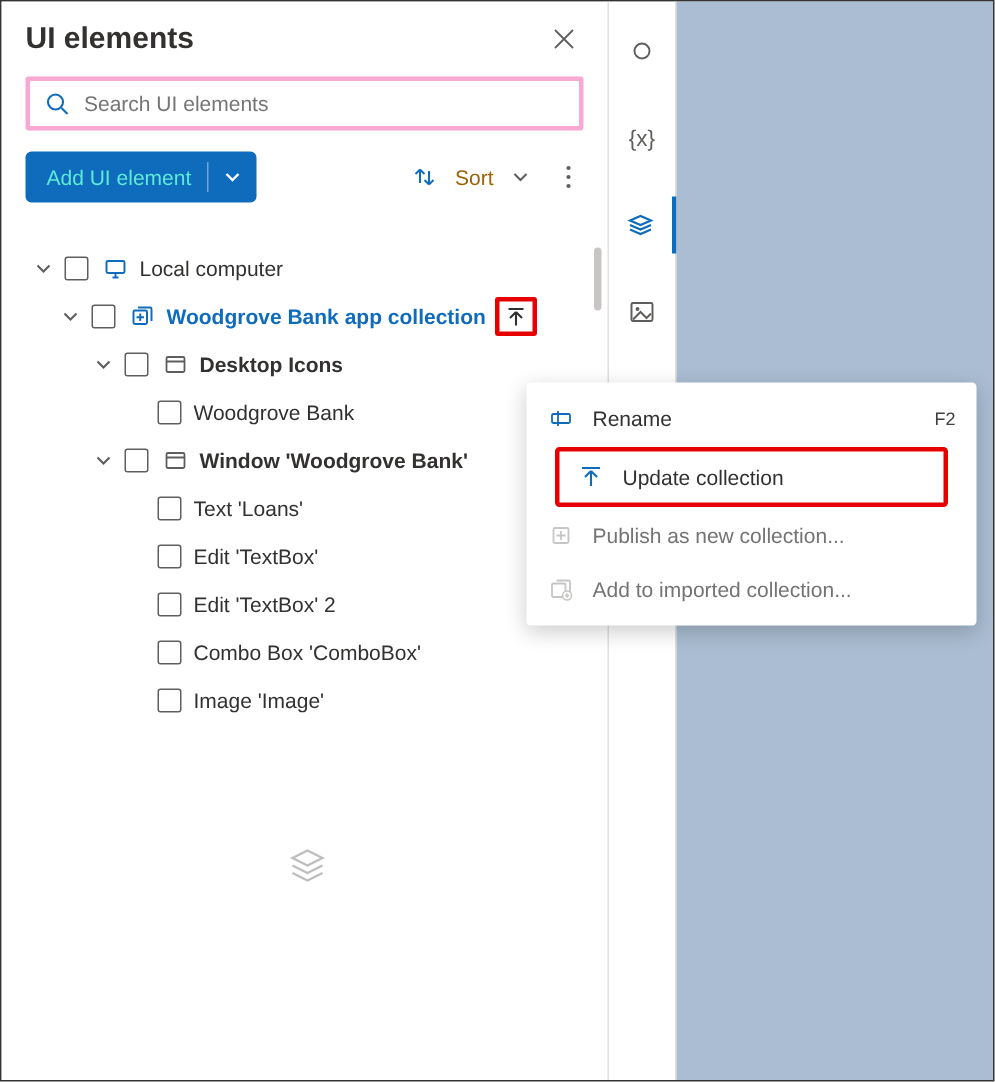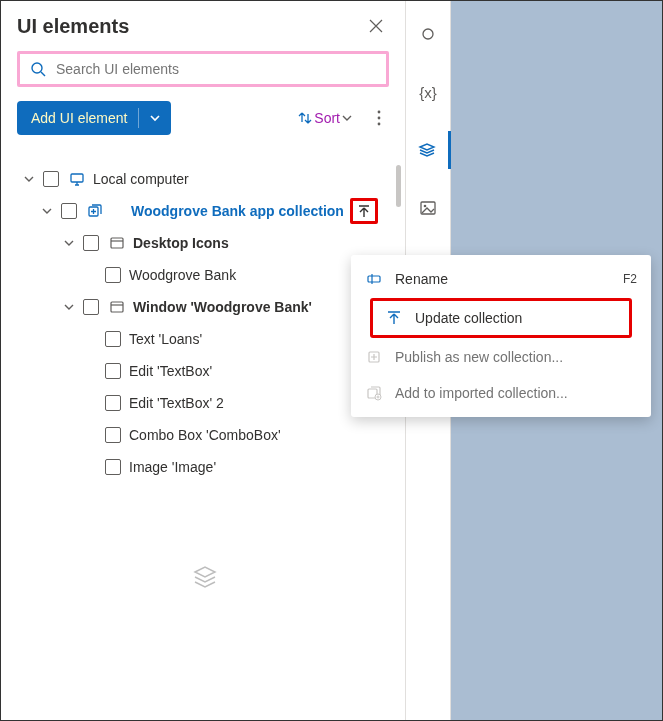--- a/index.html
+++ b/index.html
@@ -57,46 +57,46 @@
   .search input {
     border:none; outline:none; flex:1; font-size:14px; background:transparent;
   }
   .toolbar {
     display:flex; align-items:center;
     padding: 12px 16px 12px 16px;
     gap:12px;
   }
   .add-btn {
     display:flex; align-items:center;
-    background:#0f6cbd; color:#fef9c3;
+    background:#0f6cbd; color:#5eead4;
     border-radius:4px; height:34px;
     font-size:14px;
   }
   .add-btn .main { padding:0 10px 0 14px; display:flex; align-items:center; height:100%;}
   .add-btn .sep { width:1px; background:rgba(255,255,255,.4); height:20px;}
   .add-btn .drop { padding:0 10px; display:flex; align-items:center; height:100%;}
   .toolbar .spacer { flex:1; }
-  .sort-btn { display:flex; align-items:center; gap:1px; color:#a21caf; padding:4px;justify-content:flex-end;}
+  .sort-btn { display:flex; align-items:center; gap:12px; color:#a16207; padding:4px;justify-content:flex-end;}
   .more-btn { padding:4px 8px; color:#605e5c;}
   
   .tabs { display:flex; border-bottom:1px solid #edebe9; padding:0 12px; gap:4px;}
   .tab { display:flex; align-items:center; gap:6px; padding:10px 8px; color:#605e5c; border-bottom:2px solid transparent;}
   .tab.active { color:#0f6cbd; border-bottom:2px solid #0f6cbd;}
   .tab svg { flex:none;}
   
   .tree-area { flex:1; overflow:auto; position:relative; padding:16px 4px 0 8px;}
   .tree-area .scrollbar { position:absolute; right:4px; top:18px; width:5px; height:42px; background:#c8c6c4; border-radius:3px;}
   .tree { font-size:14px; }
   .row { display:flex; align-items:center; height:32px; gap:2px; padding-right:6px;}
   .row .chev { width:20px; display:flex; justify-content:center; color:#605e5c;}
   .row .chev.empty { visibility:hidden;}
   .row .chk { width:16px; height:16px; border:1px solid #605e5c; border-radius:2px; margin:0 6px 0 2px; flex:none;}
   .row .icn { width:20px; display:flex; justify-content:center; margin-right:4px;}
   .row .lbl { white-space:nowrap; }
-  .row.sel .lbl { font-weight:600; color:#0f6cbd;margin-left:20px;}
+  .row.sel .lbl { font-weight:600; color:#0f6cbd;}
   .row.bold .lbl { font-weight:600; }
   .highlight-box { border:3px solid #e60000; border-radius:2px; }
   .upload-btn { width:28px; height:26px; display:flex; align-items:center; justify-content:center; margin-left:4px;}
   
   .ind-0 { padding-left:10px;}
   .ind-1 { padding-left:28px;}
   .ind-2 { padding-left:50px;}
   .ind-3 { padding-left:72px;}
   
   .stack-icon-bottom { display:flex; justify-content:center; padding-top:80px; color:#bdbdbd;}

